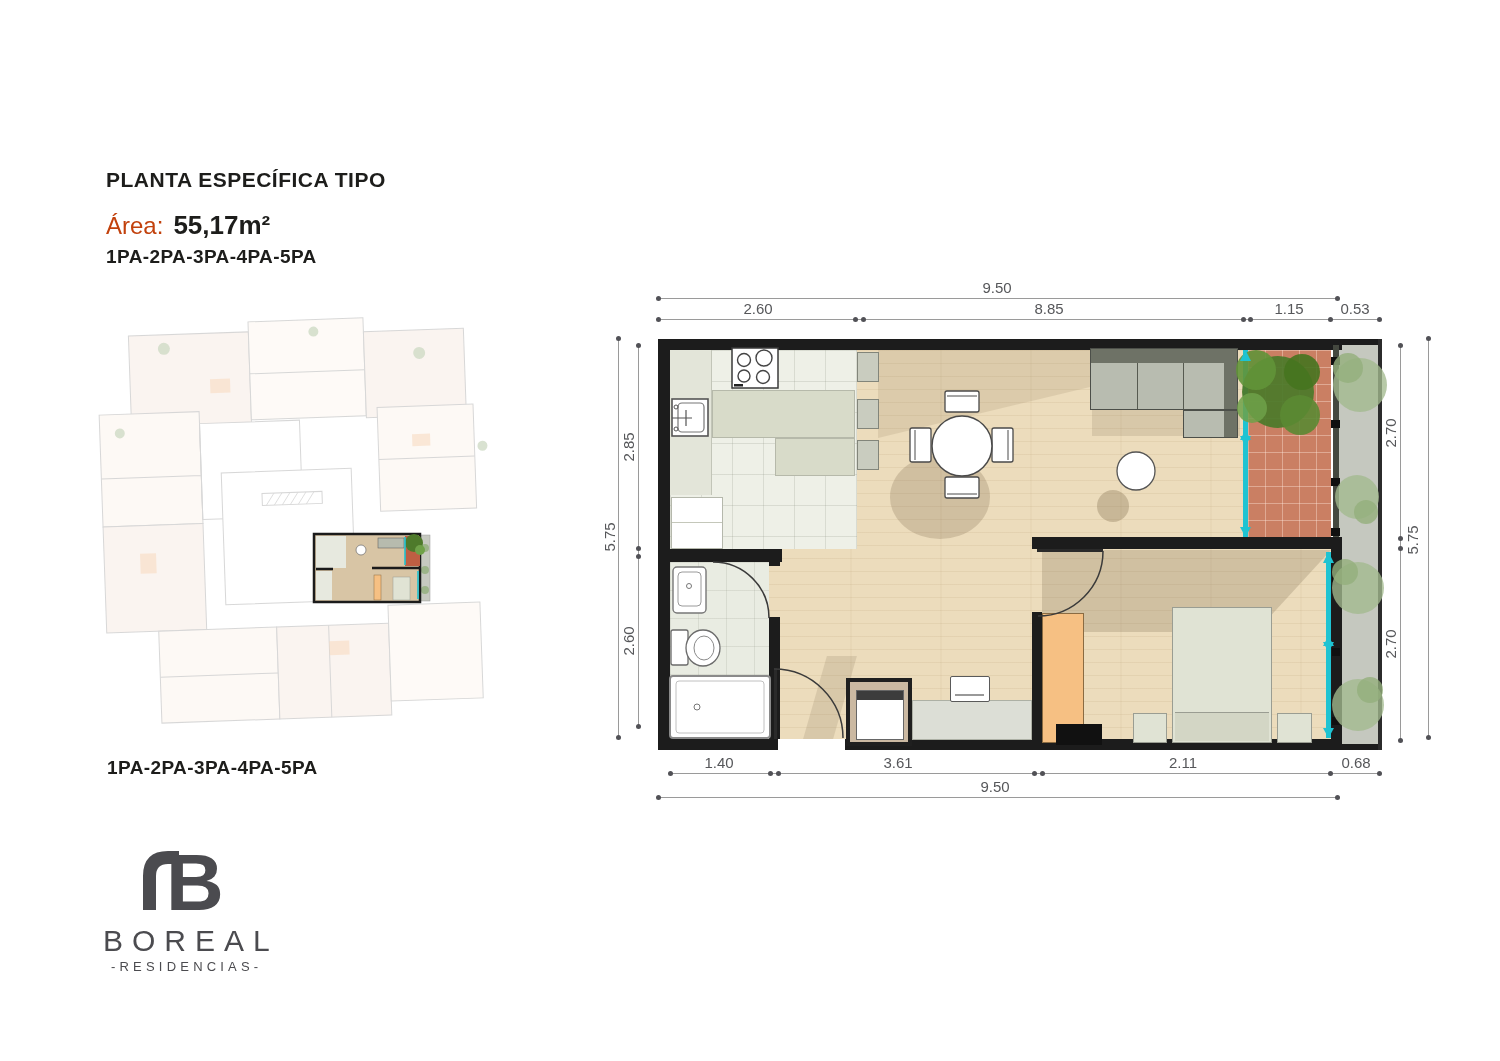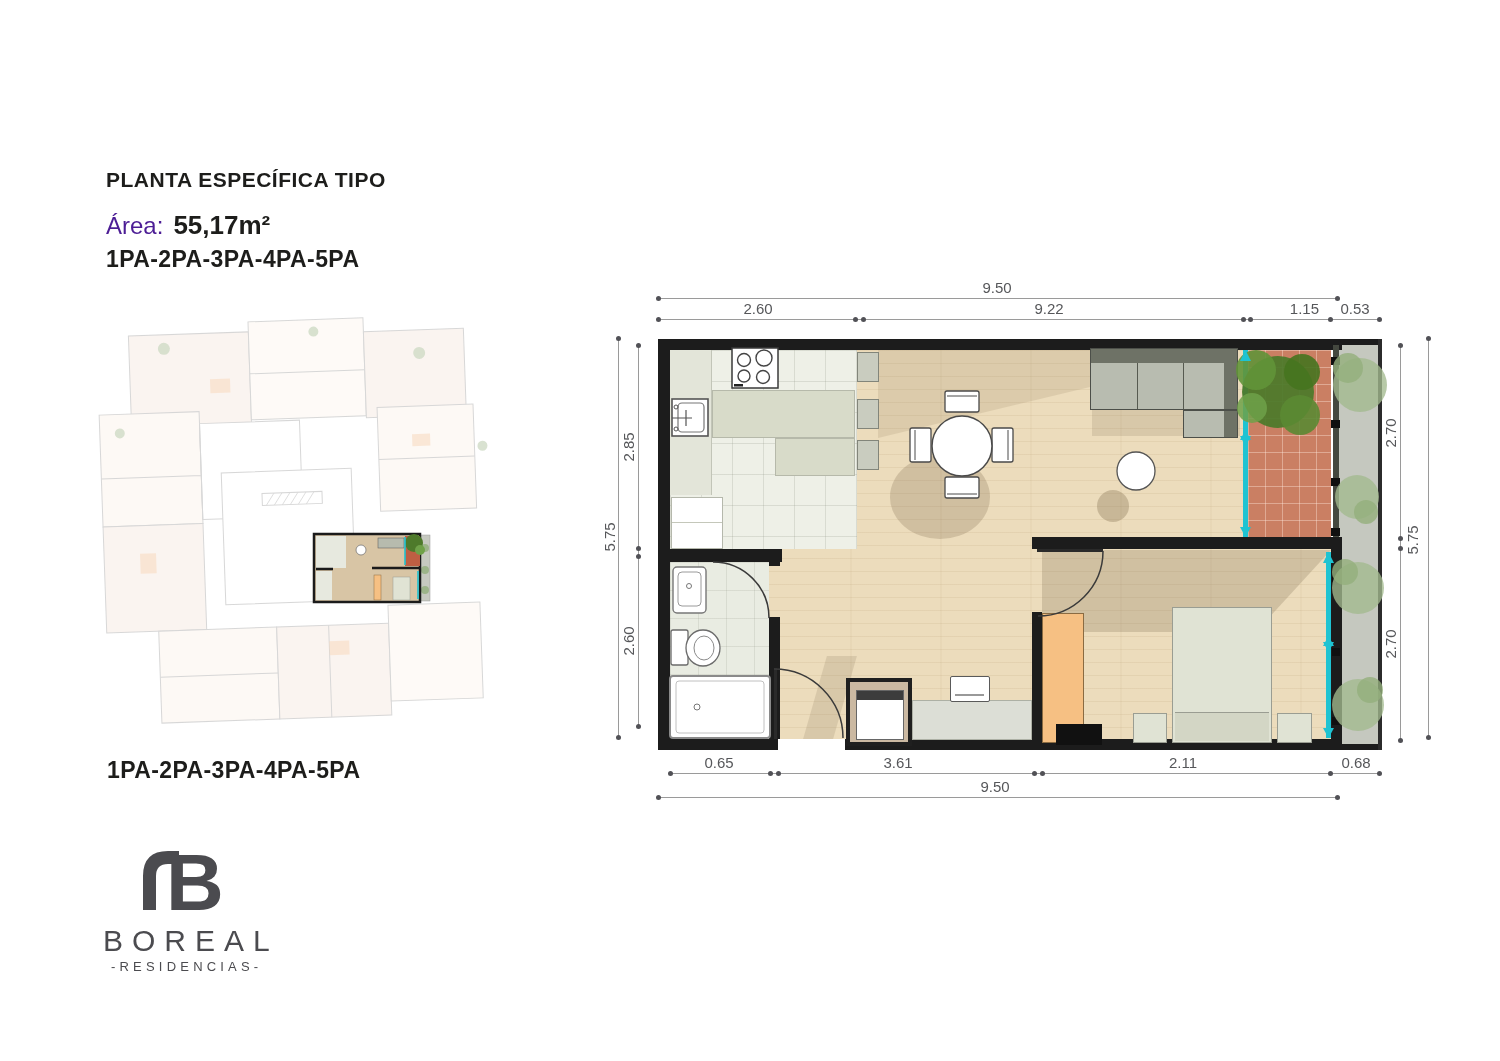--- a/index.html
+++ b/index.html
@@ -3,23 +3,23 @@
 <meta charset="utf-8">
 <style>
   html,body{margin:0;padding:0;background:#ffffff;}
   .page{position:relative;width:1500px;height:1061px;background:#fff;
         font-family:"Liberation Sans",sans-serif;color:var(--ink,#1d1d1b);overflow:hidden;}
   .abs{position:absolute;}
   
   .title{position:absolute;left:104px;top:88px;font-size:80px;font-weight:700;line-height:1;letter-spacing:1px;}
   .subtitle{position:absolute;left:106px;top:168px;font-size:21px;font-weight:700;letter-spacing:.5px;}
   .arearow{position:absolute;left:106px;top:210px;font-size:24px;}
-  .arealabel{color:#4c1d95;font-weight:400;}
+  .arealabel{color:#c2410c;font-weight:400;}
   .areavalue{font-weight:700;font-size:26px;margin-left:10px;}
-  .levels{position:absolute;font-size:23px;font-weight:700;letter-spacing:.4px;}
+  .levels{position:absolute;font-size:19px;font-weight:700;letter-spacing:.4px;}
   
   .brandname{position:absolute;left:103px;top:924px;font-size:30px;letter-spacing:9px;color:var(--logo_gray,#4b4b4f);}
   .brandtag{position:absolute;left:111px;top:959px;font-size:13px;letter-spacing:4.2px;color:var(--logo_gray,#4b4b4f);}
   
   .wall{position:absolute;background:var(--wall,#1c1c1c);}
   .f{position:absolute;box-sizing:border-box;}
   .floor-wood{background:var(--wood_floor,#ecdcbc);
      background-image:repeating-linear-gradient(180deg,rgba(151,119,71,.10) 0 1px,transparent 1px 13px),
                       repeating-linear-gradient(90deg,rgba(151,119,71,.05) 0 2px,transparent 2px 90px);}
   .floor-kitchen{background:var(--kitchen_floor,#eef0e7);
@@ -316,24 +316,24 @@
 
   <div class="dot" style="left:1398px;top:343px;"></div>
   <div class="dot" style="left:1398px;top:536px;"></div>
   <div class="dot" style="left:1398px;top:546px;"></div>
   <div class="dot" style="left:1398px;top:738px;"></div>
   <div class="dot" style="left:1426px;top:336px;"></div>
   <div class="dot" style="left:1426px;top:735px;"></div>
 
   <div class="dlab" style="left:967px;top:280px;">9.50</div>
   <div class="dlab" style="left:728px;top:301px;">2.60</div>
-  <div class="dlab" style="left:1019px;top:301px;">9.22</div>
-  <div class="dlab" style="left:1259px;top:301px;text-align:right;">1.15</div>
+  <div class="dlab" style="left:1019px;top:301px;">8.85</div>
+  <div class="dlab" style="left:1259px;top:301px;">1.15</div>
   <div class="dlab" style="left:1325px;top:301px;">0.53</div>
-  <div class="dlab" style="left:689px;top:755px;">0.65</div>
+  <div class="dlab" style="left:689px;top:755px;">1.40</div>
   <div class="dlab" style="left:868px;top:755px;">3.61</div>
   <div class="dlab" style="left:1153px;top:755px;">2.11</div>
   <div class="dlab" style="left:1326px;top:755px;">0.68</div>
   <div class="dlab" style="left:965px;top:779px;">9.50</div>
   <div class="dlab rot" style="left:580px;top:529px;">5.75</div>
   <div class="dlab rot" style="left:599px;top:439px;">2.85</div>
   <div class="dlab rot" style="left:599px;top:633px;">2.60</div>
   <div class="dlab rot" style="left:1361px;top:425px;">2.70</div>
   <div class="dlab rot" style="left:1361px;top:636px;">2.70</div>
   <div class="dlab rot" style="left:1383px;top:532px;">5.75</div>

